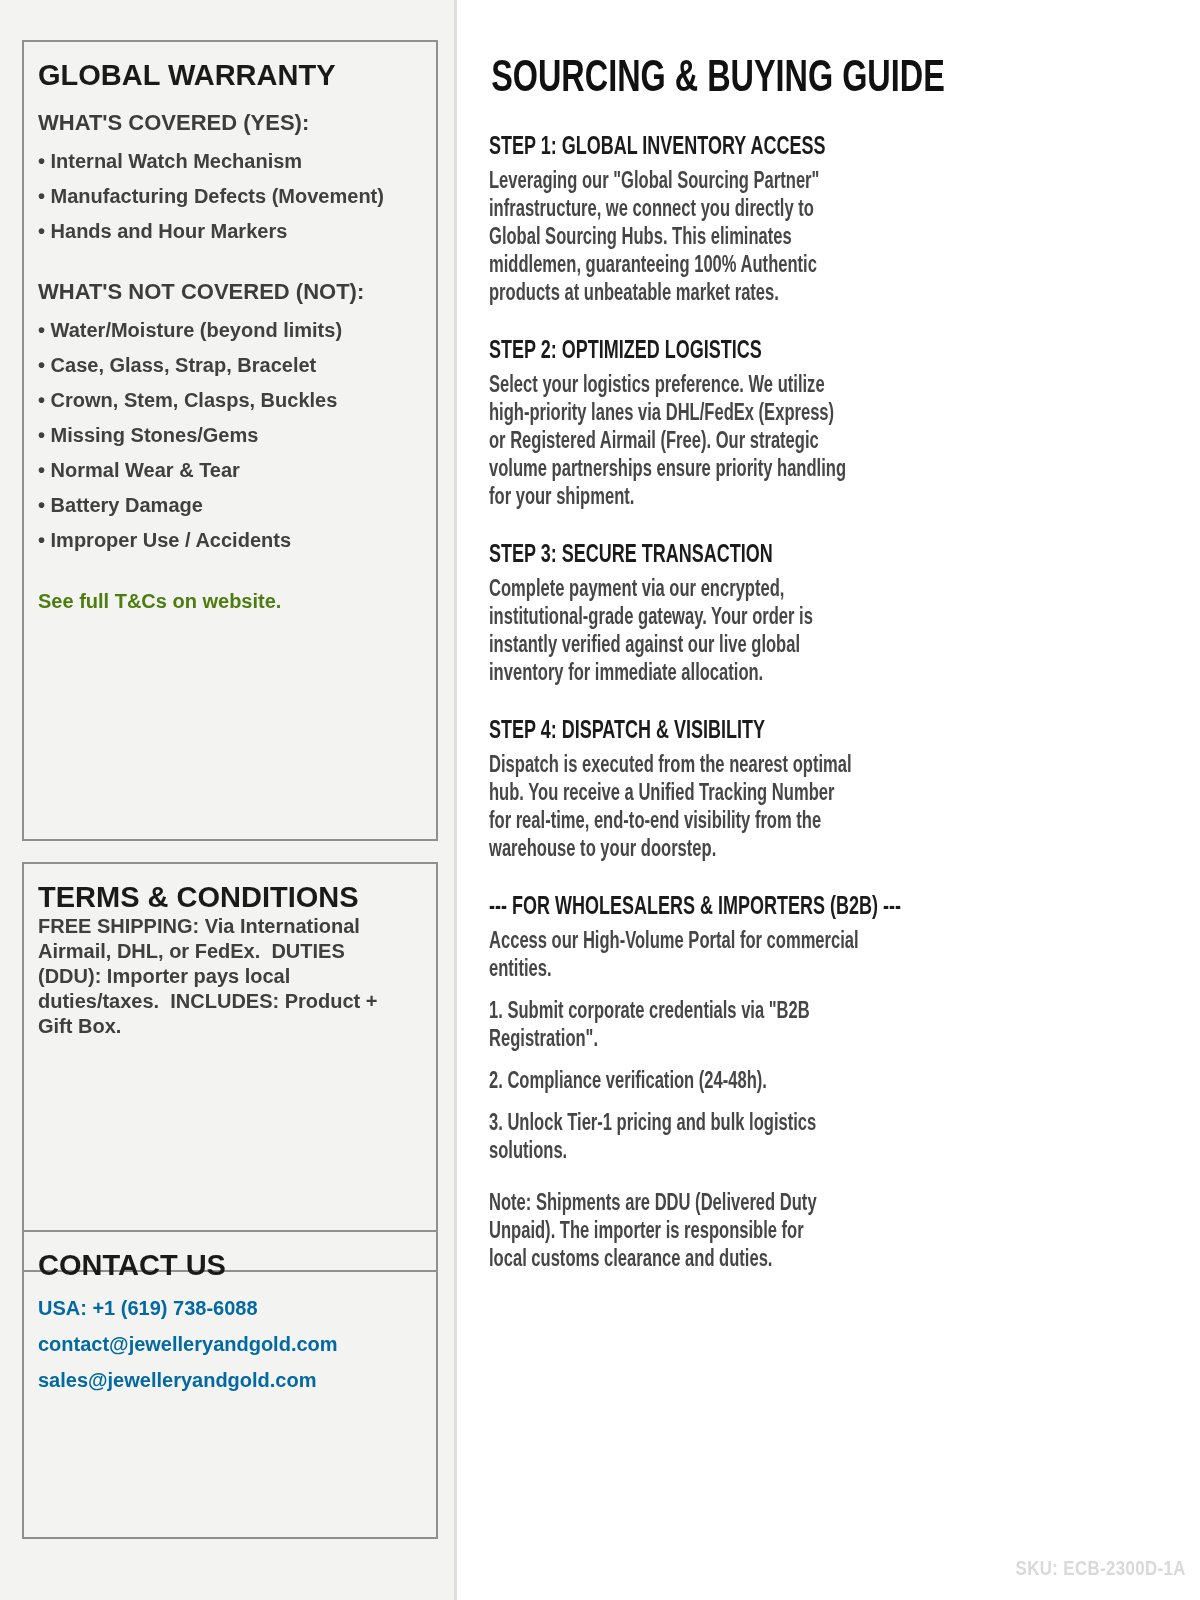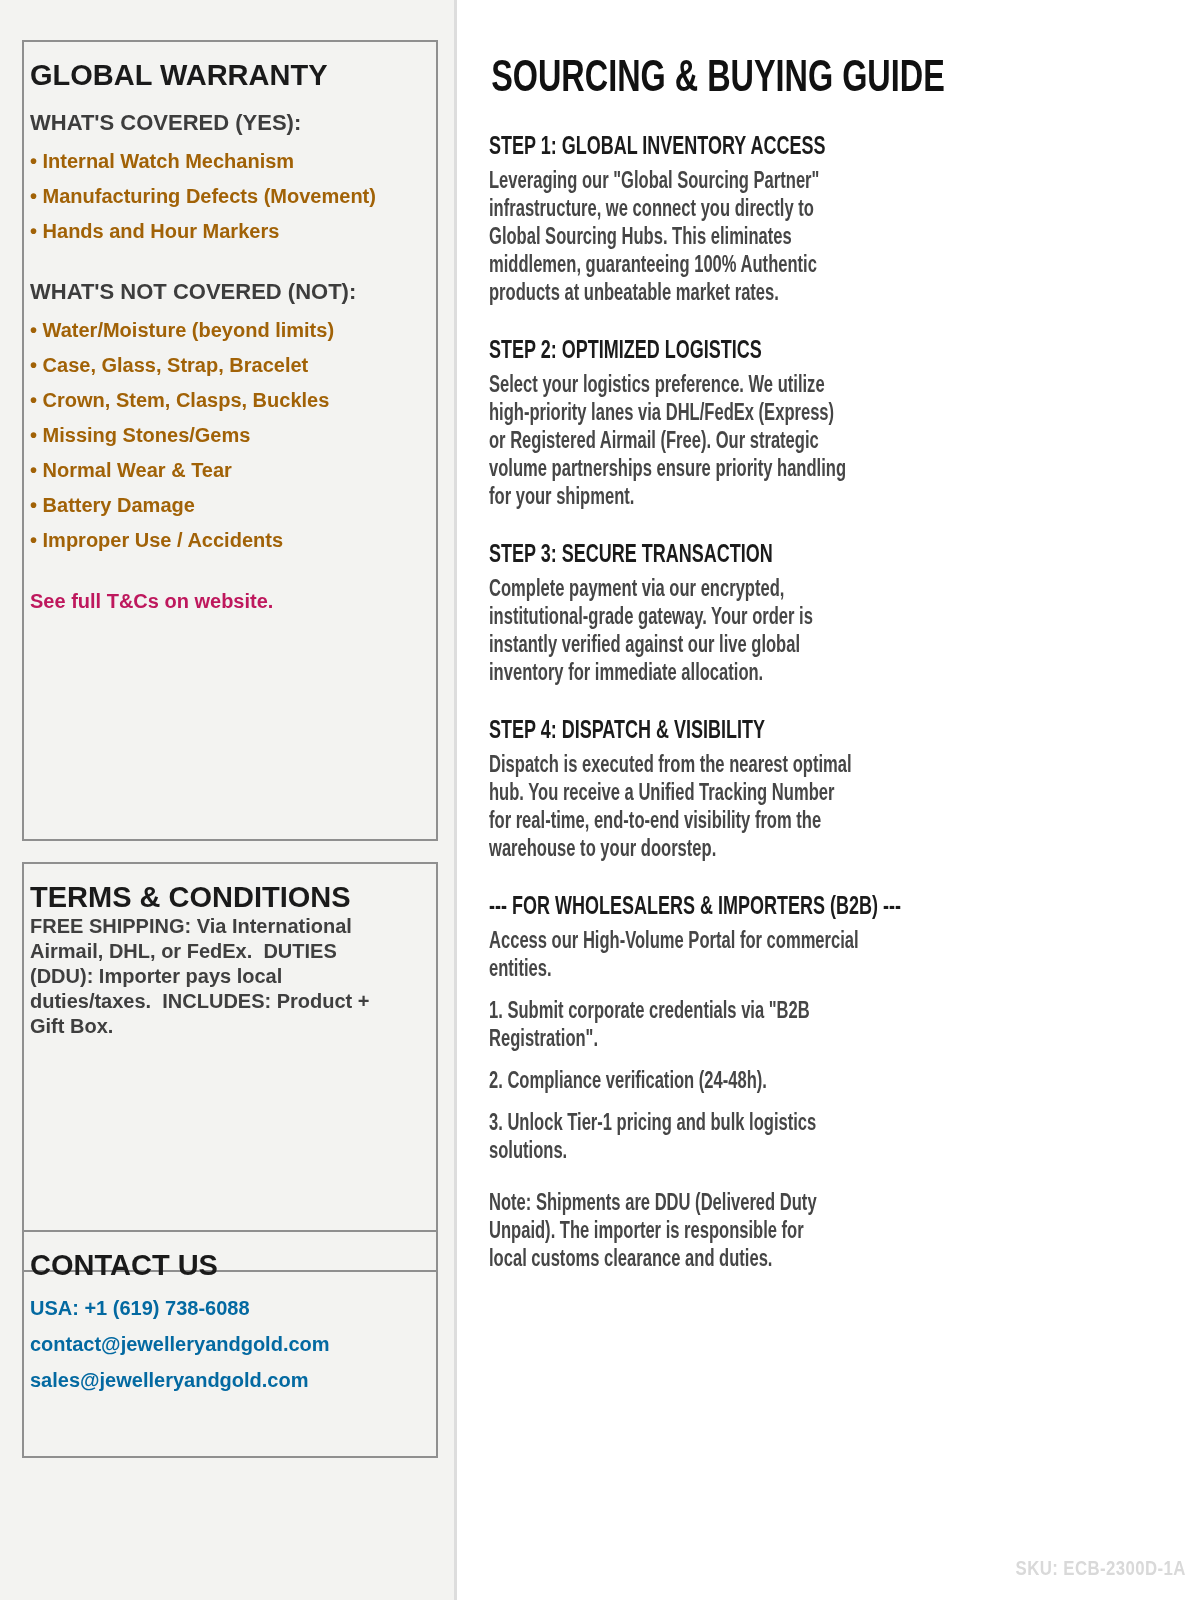--- a/index.html
+++ b/index.html
@@ -9,37 +9,37 @@
     font-family:"Liberation Sans","DejaVu Sans",sans-serif;
     -webkit-font-smoothing:antialiased;
   }
   .sidebar {
     position:absolute; left:0; top:0; width:457px; height:1600px;
     background:#f3f3f1; border-right:3px solid #dddddd; box-sizing:border-box;
   }
   .box {
     position:absolute; left:22px; width:416px;
     border:2px solid #8f8f8f; box-sizing:border-box;
-    padding:16px 6px;
+    padding:16px 14px;
   }
   #warranty-box { top:40px;  height:801px; }
   #terms-box    { top:862px; height:410px; }
-  #contact-box  { top:1230px; height:228px; }
+  #contact-box  { top:1230px; height:309px; }
   .box-title {
     font-size:29px; font-weight:700; color:#1a1a1a; line-height:34px;
   }
   .sub-heading {
     font-size:22px; font-weight:700; color:#3d3d3d; margin-top:18px; line-height:26px;
   }
   .bullet {
-    font-size:20px; font-weight:700; color:#a16207; margin-top:15px; line-height:20px;
+    font-size:20px; font-weight:700; color:#404040; margin-top:15px; line-height:20px;
   }
   .bullet::before { content:"• "; }
   .footnote {
-    margin-top:40px; font-size:20px; font-weight:700; color:#be185d;
+    margin-top:40px; font-size:20px; font-weight:700; color:#4d7c0f;
   }
   .box-body {
     font-size:20px; font-weight:700; color:#3f3f3f;
     line-height:25px; white-space:pre-wrap;
   }
   .contact-line { margin-top:16px; font-size:20px; font-weight:700; color:#0369a1; line-height:20px; }
   .contact-line:first-of-type { margin-top:14px; }
 
   .main {
     position:absolute; left:489px; top:40px; width:636px;

